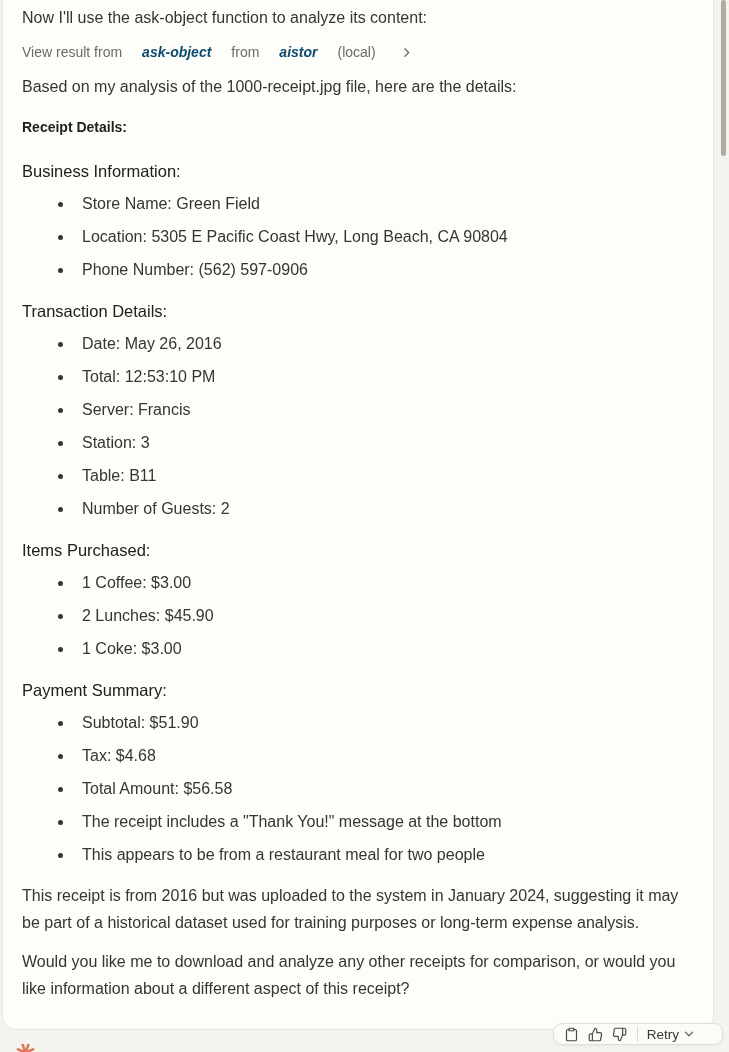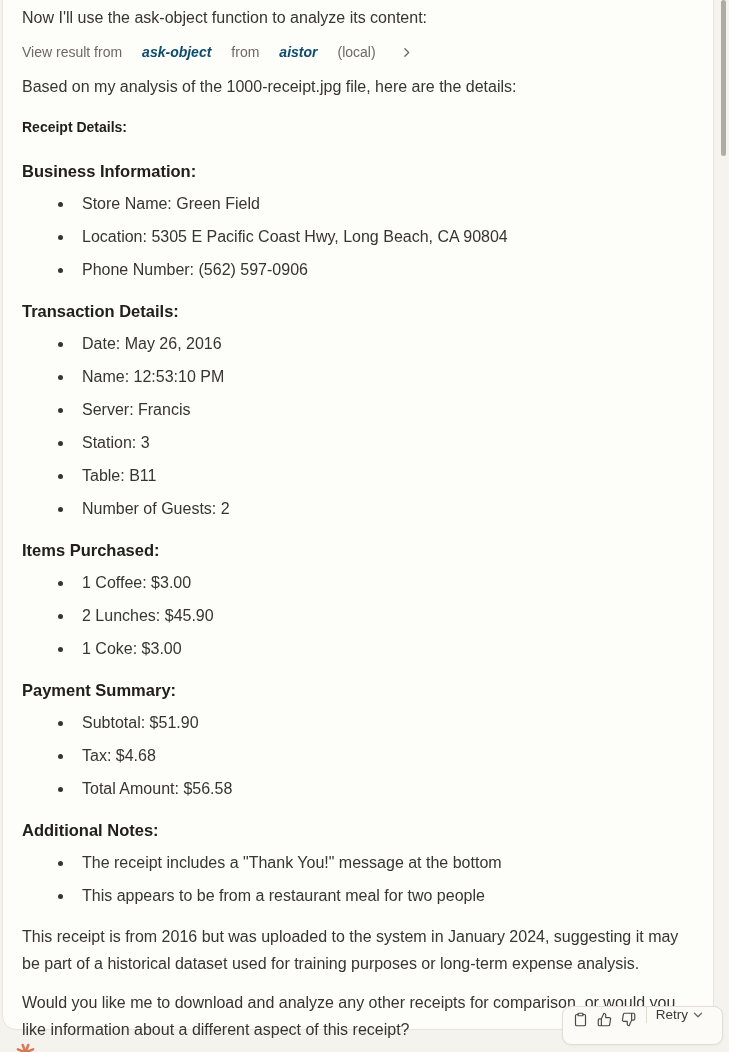--- a/index.html
+++ b/index.html
@@ -41,48 +41,48 @@
   .tool-row .chev { margin-left: 4px; display: inline-flex; }
   h1.rd-title {
     font-size: 14px;
     font-weight: 700;
     color: #1f1e19;
     margin: 14px 0 0 0;
     line-height: 26px;
   }
   h2.sec-head {
     font-size: 16.5px;
-    font-weight: 700;
+    font-weight: 400;
     color: #21201b;
     margin: 21px 0 0 0;
     line-height: 20px;
   }
   ul.sec-list {
     margin: 8px 0 0 0;
     padding-left: 37px;
     list-style: disc;
   }
   ul.sec-list li {
     margin: 13px 15px;
     line-height: 20px;
     font-size: 16px;
     padding-left: 8px;
   }
   .closing { margin-top: 17px; }
   .closing .para { line-height: 27px; }
   .actions-bar {
     position: absolute;
     right: 6px; bottom: 7px;
-    height: 39px;
+    height: 22px;
     display: flex;
-    align-items: flex-start;
+    align-items: center;
     background: #fcfbf8;
     border: 1px solid #e0ded6;
     border-radius: 9px;
-    padding: 0 15px 0 6px;
+    padding: 0 24px 0 6px;
     box-shadow: 0 1px 3px rgba(60,55,40,0.06);
   }
   .icon-btn {
     width: 24px; height: 24px;
     display: flex; align-items: center; justify-content: center;
     border: none; background: transparent;
     color: #4a4942;
     cursor: pointer;
     padding: 0;
     border-radius: 6px;
@@ -143,42 +143,41 @@
   <h2 class="sec-head">Business Information:</h2>
   <ul class="sec-list">
     <li>Store Name: Green Field</li>
     <li>Location: 5305 E Pacific Coast Hwy, Long Beach, CA 90804</li>
     <li>Phone Number: (562) 597-0906</li>
   </ul>
 
   <h2 class="sec-head">Transaction Details:</h2>
   <ul class="sec-list">
     <li>Date: May 26, 2016</li>
-    <li>Name: 12:53:10 PM</li>
+    <li>Total: 12:53:10 PM</li>
     <li>Server: Francis</li>
     <li>Station: 3</li>
     <li>Table: B11</li>
     <li>Number of Guests: 2</li>
   </ul>
 
   <h2 class="sec-head">Items Purchased:</h2>
   <ul class="sec-list">
     <li>1 Coffee: $3.00</li>
     <li>2 Lunches: $45.90</li>
     <li>1 Coke: $3.00</li>
   </ul>
 
   <h2 class="sec-head">Payment Summary:</h2>
   <ul class="sec-list">
     <li>Subtotal: $51.90</li>
     <li>Tax: $4.68</li>
     <li>Total Amount: $56.58</li>
   </ul>
 
-  <h2 class="sec-head">Additional Notes:</h2>
   <ul class="sec-list">
     <li>The receipt includes a "Thank You!" message at the bottom</li>
     <li>This appears to be from a restaurant meal for two people</li>
   </ul>
 
   <div class="closing">
     <p class="para">This receipt is from 2016 but was uploaded to the system in January 2024, suggesting it may be part of a historical dataset used for training purposes or long-term expense analysis.</p>
     <p class="para">Would you like me to download and analyze any other receipts for comparison, or would you like information about a different aspect of this receipt?</p>
   </div>
 

